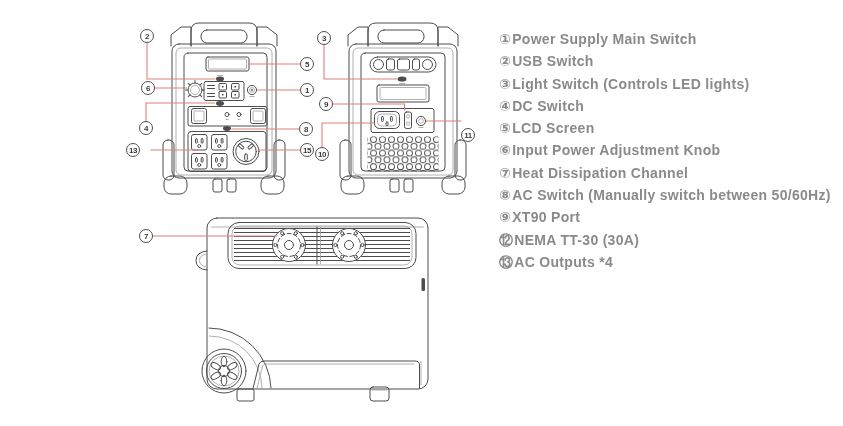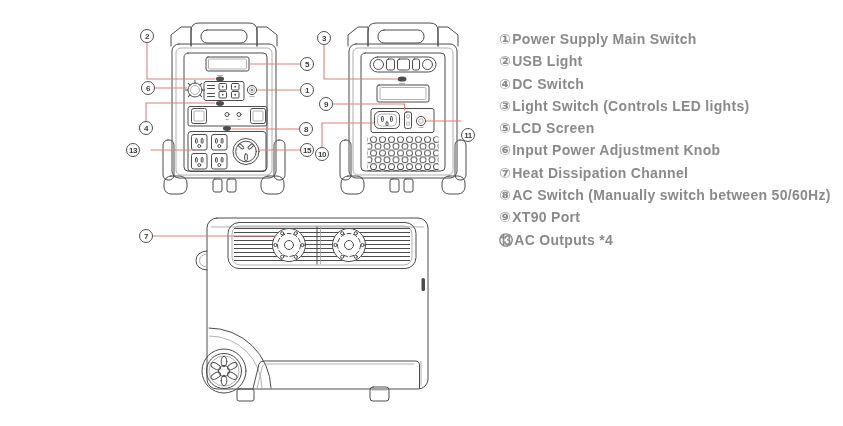--- a/index.html
+++ b/index.html
@@ -304,24 +304,25 @@
   <div class="badge" style="left:461px;top:128px">11</div>
   <div class="badge" style="left:139px;top:121px">4</div>
   <div class="badge" style="left:299px;top:122px">8</div>
   <div class="badge" style="left:300px;top:143px">15</div>
   <div class="badge" style="left:126px;top:143px">13</div>
   <div class="badge" style="left:315px;top:147px">10</div>
   <div class="badge" style="left:139px;top:229px">7</div>
 
   <div class="legend">
     <div class="legend-row"><span class="num">①</span><span>Power Supply Main Switch</span></div>
-    <div class="legend-row"><span class="num">②</span><span>USB Light</span></div>
+    <div class="legend-row"><span class="num">②</span><span>USB Switch</span></div>
+    <div class="legend-row"><span class="num">③</span><span>Light Switch (Controls LED lights)</span></div>
     <div class="legend-row"><span class="num">④</span><span>DC Switch</span></div>
-    <div class="legend-row"><span class="num">③</span><span>Light Switch (Controls LED lights)</span></div>
     <div class="legend-row"><span class="num">⑤</span><span>LCD Screen</span></div>
     <div class="legend-row"><span class="num">⑥</span><span>Input Power Adjustment Knob</span></div>
     <div class="legend-row"><span class="num">⑦</span><span>Heat Dissipation Channel</span></div>
     <div class="legend-row"><span class="num">⑧</span><span>AC Switch (Manually switch between 50/60Hz)</span></div>
     <div class="legend-row"><span class="num">⑨</span><span>XT90 Port</span></div>
+    <div class="legend-row"><span class="num">⑫</span><span>NEMA TT-30 (30A)</span></div>
     <div class="legend-row"><span class="num">⑬</span><span>AC Outputs *4</span></div>
   </div>
 
 </div>
 
 </body></html>

